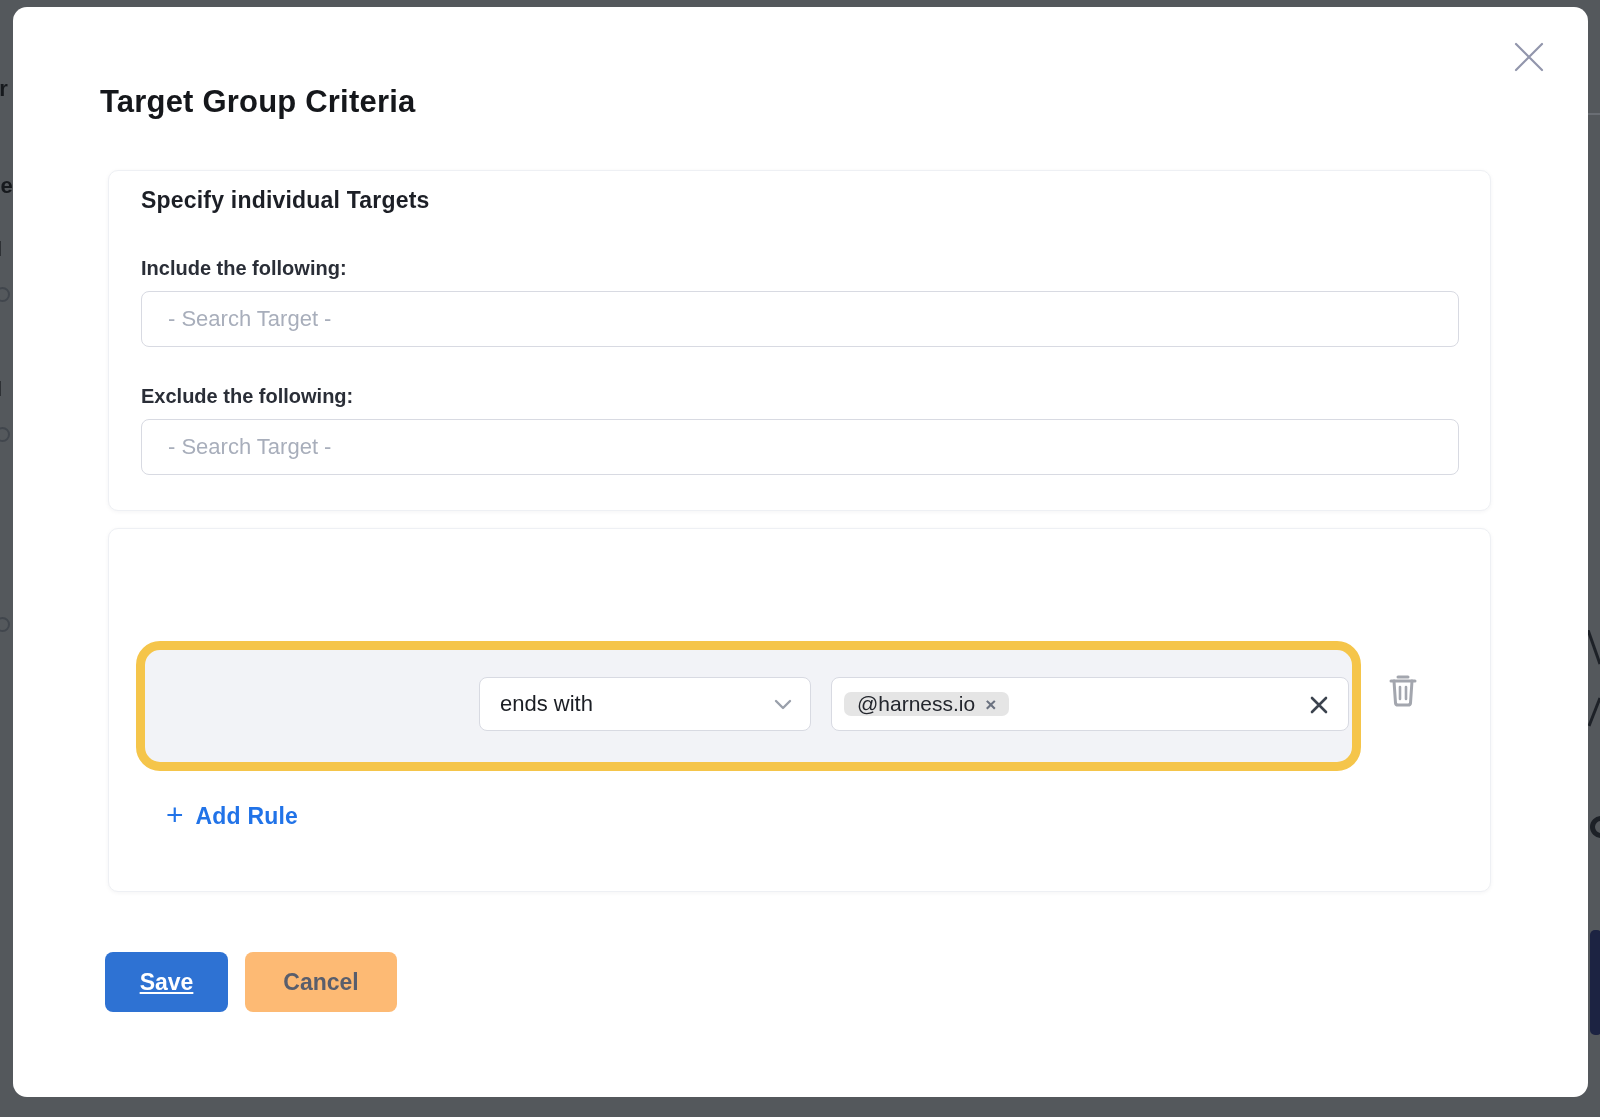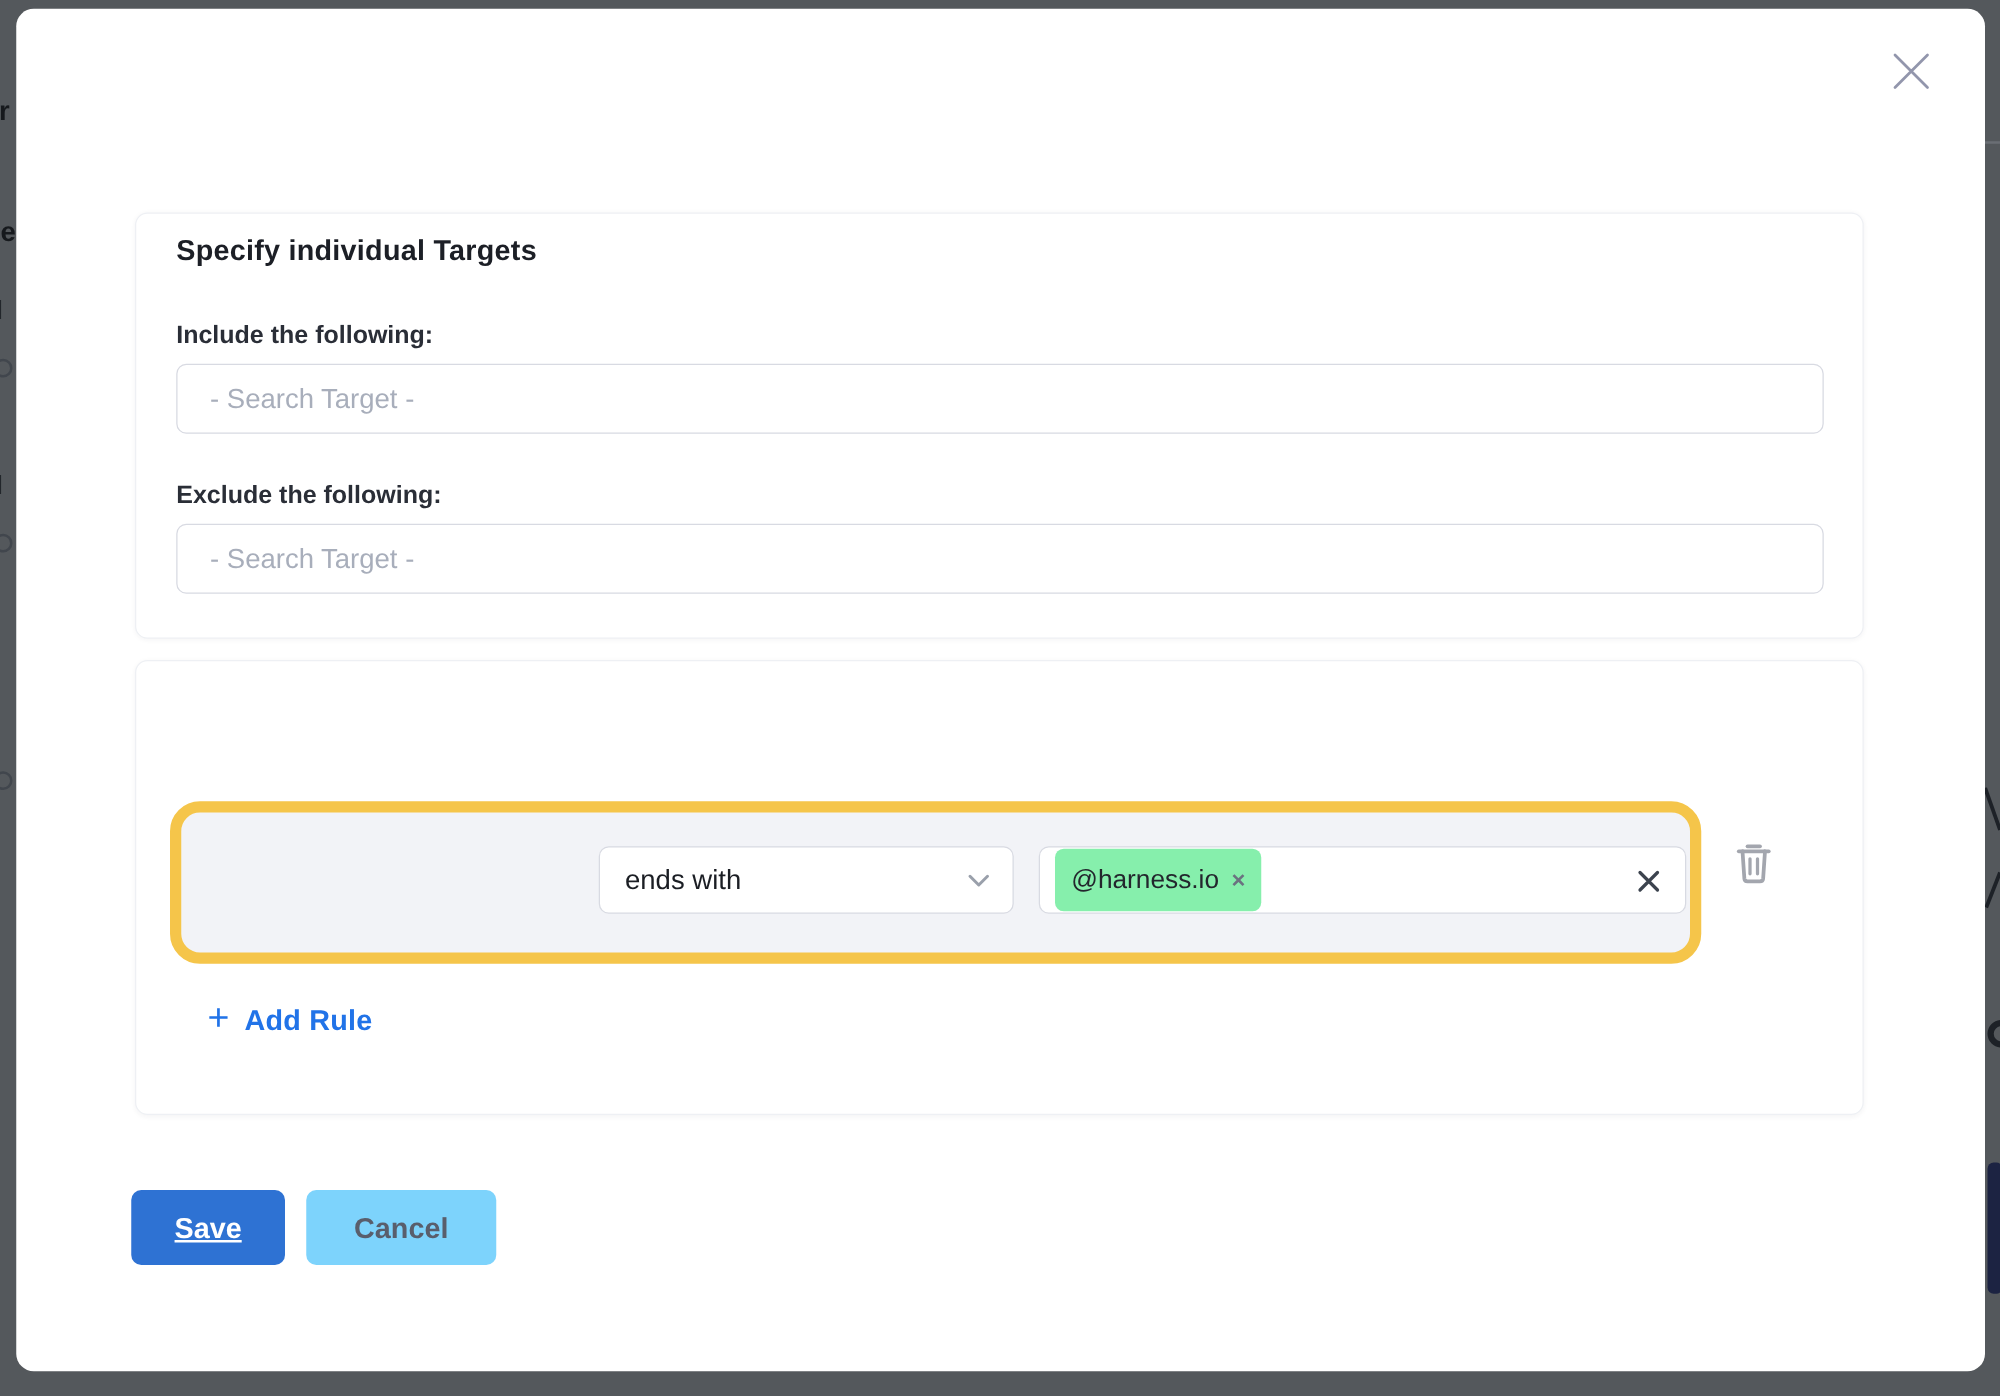--- a/index.html
+++ b/index.html
@@ -97,21 +97,21 @@
   .select-box .sel-text { font-size:22px; color:#1b1e24; }
   .sel-attribute { left:23px;  width:293px; }
   .sel-operator  { left:334px; width:332px; }
   .chip-box {
     position:absolute; left:686px; top:27px; width:518px; height:54px;
     background:#fff; border:1px solid #d8dae2; border-radius:8px;
     display:flex; align-items:center; padding:0 52px 0 12px; cursor:text;
   }
   .chip {
     display:inline-flex; align-items:center; gap:10px;
-    background:#86efac; border-radius:7px; height:50px; padding:0 13px;
+    background:#e5e5e5; border-radius:7px; height:24px; padding:0 13px;
     font-size:21px; color:#23262d;
   }
   .chip-x { font-size:19px; font-weight:700; color:#6b7280; cursor:pointer; line-height:1; }
   .clear-x {
     position:absolute; right:16px; top:14px; width:26px; height:26px;
     display:flex; align-items:center; justify-content:center; cursor:pointer;
   }
   .trash-btn {
     position:absolute; left:1277px; top:143px; width:34px; height:36px;
     background:none; border:none; cursor:pointer; padding:0;
@@ -124,21 +124,21 @@
   }
   .add-rule .plus { font-size:30px; font-weight:500; line-height:1; margin-top:-2px; }
   .add-rule .add-lbl { font-size:23px; font-weight:700; letter-spacing:.2px; }
 
   
   .btn {
     position:absolute; top:945px; height:60px; border:none; border-radius:8px;
     font-family:inherit; font-size:23px; font-weight:700; cursor:pointer;
   }
   .btn-save  { left:92px;  width:123px; background:#2e72d3; color:#ffffff;text-decoration:underline; }
-  .btn-cancel{ left:232px; width:152px; background:#7dd3fc; color:#595e6c; }
+  .btn-cancel{ left:232px; width:152px; background:#fdba74; color:#595e6c; }
 </style>
 </head>
 <body>
 
 <div class="stage">
 
   <div class="edge-left">
     <span class="frag frag-b" style="top:76px">er</span>
     <span class="frag frag-b" style="top:173px">pe</span>
     <span class="frag frag-n" style="top:237px">cl</span>
@@ -160,20 +160,21 @@
   </div>
 
   <div class="modal">
 
     <button class="close-btn">
       <svg width="32" height="32" viewBox="0 0 32 32">
         <path d="M3 3 L29 29 M29 3 L3 29" stroke="#9296ac" stroke-width="2.2" stroke-linecap="round" fill="none"></path>
       </svg>
     </button>
 
+    <h1 class="dialog-title">Target Group Criteria</h1>
 
     <section class="card card-1">
       <h2>Specify individual Targets</h2>
 
       <div class="field-label lbl-include">Include the following:</div>
       <input class="search-input inp-include" type="text" placeholder="- Search Target -" style="">
 
       <div class="field-label lbl-exclude">Exclude the following:</div>
       <input class="search-input inp-exclude" type="text" placeholder="- Search Target -" style="">
     </section>

